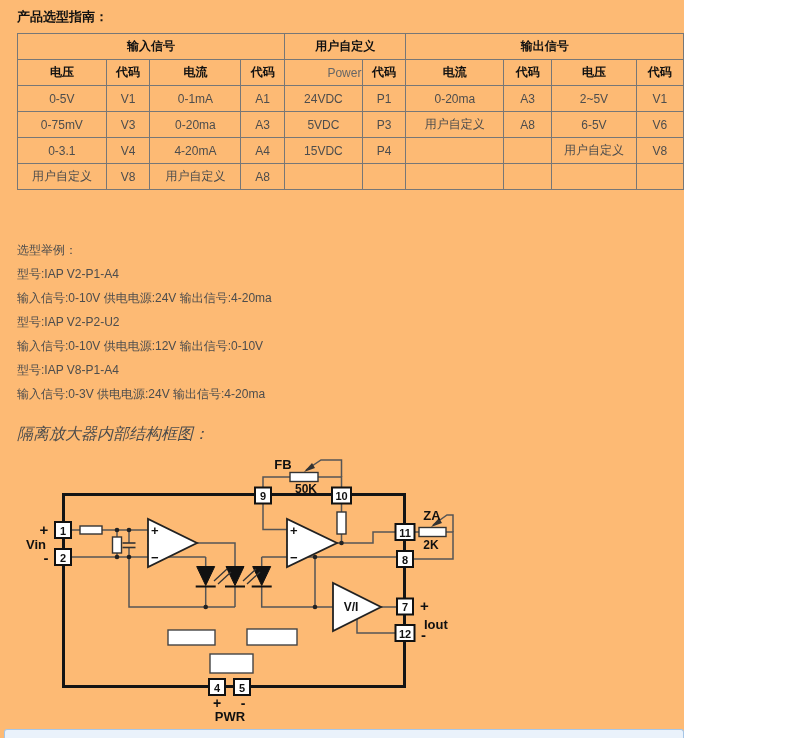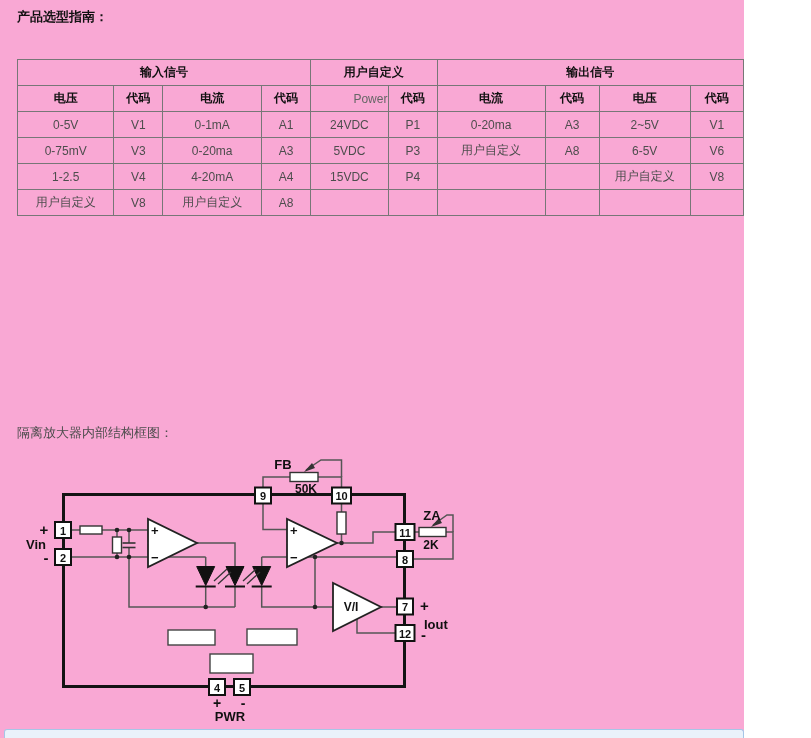--- a/index.html
+++ b/index.html
@@ -1,27 +1,27 @@
 <!DOCTYPE html>
 <html><head>
 <meta charset="utf-8">
 <style>
   html,body{margin:0;padding:0;background:#fff;}
   body{font-family:"Liberation Sans","DejaVu Sans",sans-serif;}
-  #page{position:relative;width:744px;height:738px;background:#f9a8d4;overflow:hidden;}
+  #page{position:relative;width:684px;height:738px;background:#fdba74;overflow:hidden;}
   .title{position:absolute;left:17px;top:8px;font-size:13px;font-weight:bold;color:#111;}
-  table.sel{position:absolute;left:17px;top:59px;border-collapse:collapse;table-layout:fixed;}
+  table.sel{position:absolute;left:17px;top:33px;border-collapse:collapse;table-layout:fixed;}
   table.sel td{border:1px solid #777;height:25px;text-align:center;font-size:12px;color:#4d4d4d;
     padding:0;overflow:hidden;white-space:nowrap;}
   table.sel td.ghead{font-weight:bold;color:#111;font-size:12px;}
   table.sel td.chead{font-weight:bold;color:#111;font-size:12px;}
   table.sel td.chead-lat{font-weight:normal;color:#666;font-size:12px;padding-left:42px;}
   .examples{position:absolute;left:17px;top:238px;font-size:12px;color:#4d4d4d;}
   .examples .line{height:24px;line-height:24px;white-space:nowrap;}
-  .diagram-heading{position:absolute;left:17px;top:424px;font-size:13px;color:#4d4d4d;}
+  .diagram-heading{position:absolute;left:17px;top:424px;font-size:16px;color:#4d4d4d;font-style:italic;}
   svg#circuit{position:absolute;left:0;top:440px;}
   svg text{font-family:"Liberation Sans","DejaVu Sans",sans-serif;font-weight:bold;fill:#111;}
   .bottom-bar{position:absolute;left:4px;right:0;bottom:0;height:8px;background:#eaf2fb;
     border:1px solid #a6c6e7;border-bottom:none;border-radius:3px 3px 0 0;}
 </style>
 </head>
 <body>
 
 <div id="page">
 
@@ -76,21 +76,21 @@
         <td>0-20ma</td>
         <td>A3</td>
         <td>5VDC</td>
         <td>P3</td>
         <td>用户自定义</td>
         <td>A8</td>
         <td>6-5V</td>
         <td>V6</td>
       </tr>
       <tr>
-        <td>1-2.5</td>
+        <td>0-3.1</td>
         <td>V4</td>
         <td>4-20mA</td>
         <td>A4</td>
         <td>15VDC</td>
         <td>P4</td>
         <td></td>
         <td></td>
         <td>用户自定义</td>
         <td>V8</td>
       </tr>
@@ -102,20 +102,29 @@
         <td></td>
         <td></td>
         <td></td>
         <td></td>
         <td></td>
         <td></td>
       </tr>
     </tbody>
   </table>
 
+  <div class="examples">
+    <div class="line">选型举例：</div>
+    <div class="line">型号:IAP V2-P1-A4</div>
+    <div class="line">输入信号:0-10V 供电电源:24V 输出信号:4-20ma</div>
+    <div class="line">型号:IAP V2-P2-U2</div>
+    <div class="line">输入信号:0-10V 供电电源:12V 输出信号:0-10V</div>
+    <div class="line">型号:IAP V8-P1-A4</div>
+    <div class="line">输入信号:0-3V 供电电源:24V 输出信号:4-20ma</div>
+  </div>
 
   <div class="diagram-heading">隔离放大器内部结构框图：</div>
 
   <svg id="circuit" width="490" height="298" viewBox="0 440 490 298">
 
     <rect x="63.5" y="494.5" width="341" height="192" fill="none" stroke="#141414" stroke-width="3"></rect>
 
     <g stroke="#555" stroke-width="1.5" fill="none">
       <path d="M71,530 H80"></path>
         <path d="M102,530 H148"></path>

